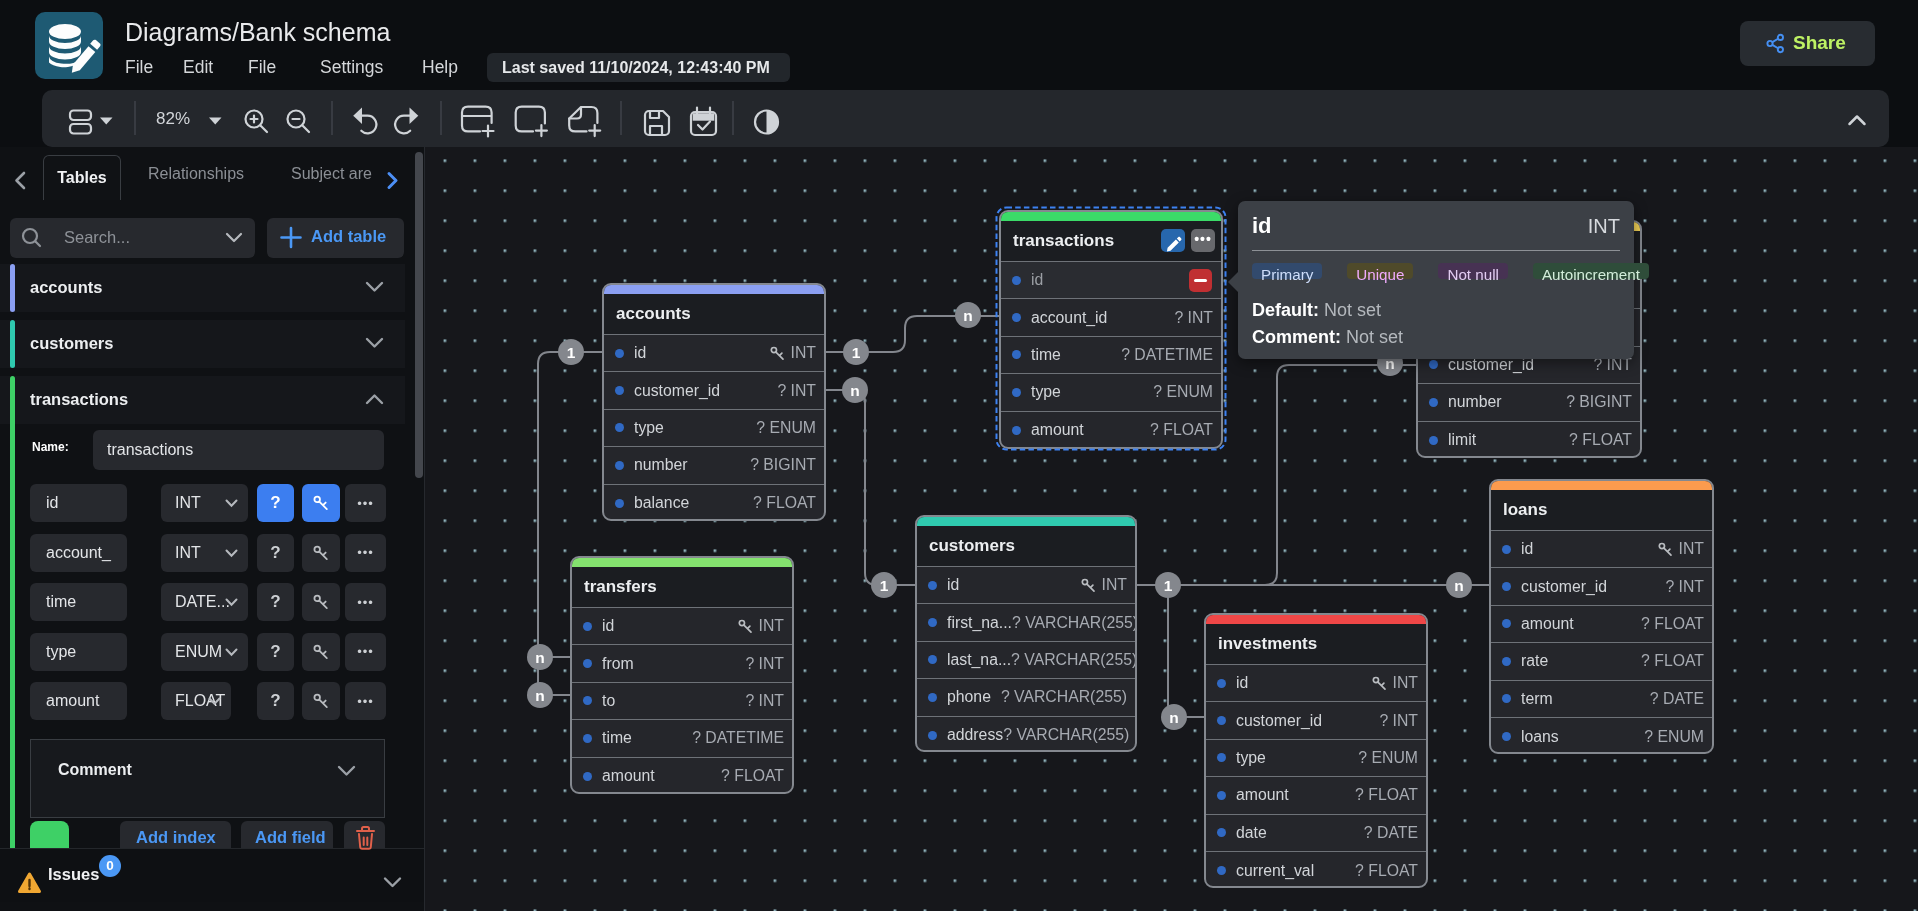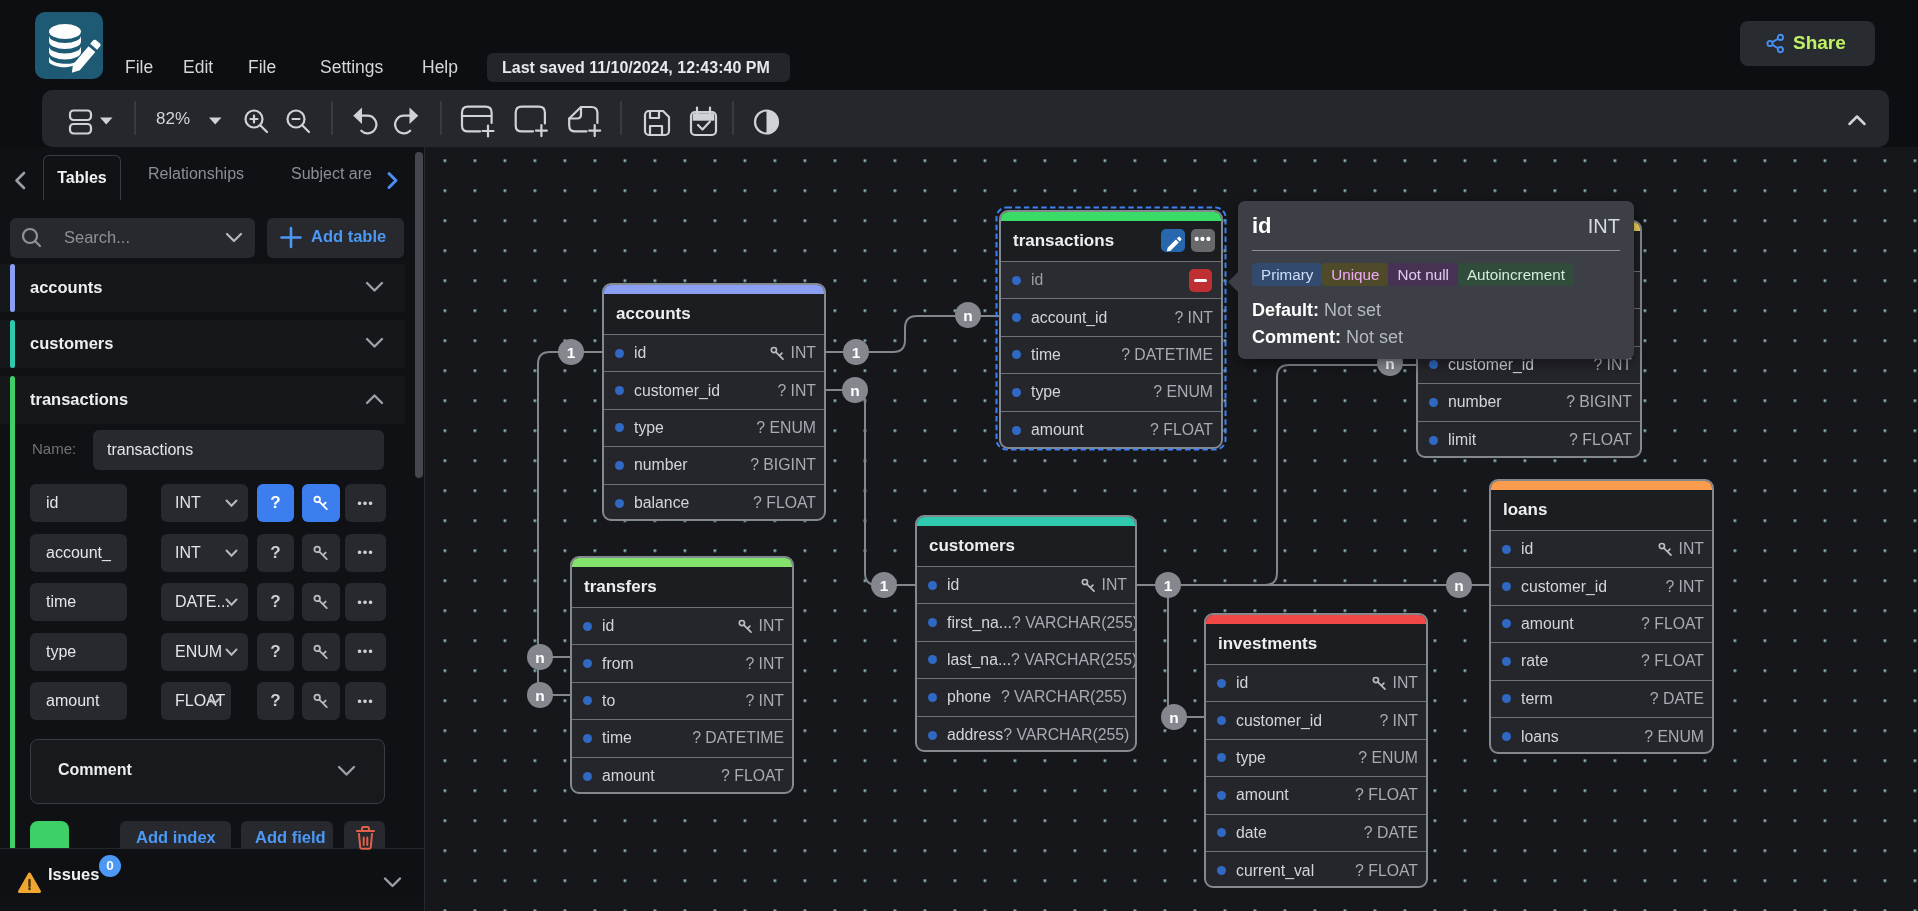--- a/index.html
+++ b/index.html
@@ -31,21 +31,21 @@
 #srch{position:absolute;left:10px;top:71px;width:245px;height:40px;background:#27292e;border-radius:6px;}
 #srch .ph{position:absolute;left:54px;top:10px;font-size:16.5px;color:#8e9298;}
 #addtbl{position:absolute;left:267px;top:71px;width:137px;height:40px;background:#27292e;border-radius:6px;}
 #addtbl span{position:absolute;left:44px;top:9px;color:#4b98f5;font-weight:700;font-size:16.5px;}
 .acc{position:absolute;left:0px;width:405px;height:48px;background:#15171b;}
 .acc .stripe{position:absolute;left:10px;top:0px;width:5px;height:48px;border-radius:3px;}
 .acc .lbl{position:absolute;left:30px;top:14px;font-weight:700;font-size:16.5px;color:#eceef0;}
 .inp{background:#27292e;border-radius:6px;position:absolute;color:#e3e5e8;font-size:16px;}
 .fbtn{position:absolute;background:#27292e;border-radius:6px;width:38px;height:38px;display:flex;align-items:center;justify-content:center;}
 .fbtn.blue{background:#3c7ef0;}
-#comment{position:absolute;left:30px;top:592px;width:355px;height:65px;border:1px solid #393d42;border-radius:8px;background:#17191d;text-align:center;}
+#comment{position:absolute;left:30px;top:592px;width:355px;height:79px;border:1px solid #393d42;border-radius:0;background:#17191d;text-align:center;}
 #comment .lbl{position:absolute;left:27px;top:21px;font-weight:700;font-size:16px;color:#eceef0;}
 #issues{position:absolute;left:0;top:701px;width:425px;height:54px;background:#0e1013;border-top:1px solid #24272b;}
 #issues .lbl{position:absolute;left:48px;top:16px;font-weight:700;font-size:16.5px;color:#f0f1f3;}
 #issues .badge{position:absolute;left:99px;top:6px;width:22px;height:22px;border-radius:50%;background:#4b98f5;
   color:#fff;font-size:13.5px;font-weight:700;text-align:center;line-height:22px;}
 #sscroll{position:absolute;left:415px;top:5px;width:8px;height:326px;background:#44474d;border-radius:4px;}
 
 
 #canvas{position:absolute;left:425px;top:147px;width:1493px;height:764px;background:#16171b;overflow:hidden;}
 #gridsvg{position:absolute;left:0;top:0;}
@@ -53,21 +53,21 @@
 .tbl .strip{height:9px;}
 .tbl .ttl{height:41px;background:#1b1d21;border-bottom:1px solid #6e7278;color:#eceef0;font-weight:700;
   font-size:17px;line-height:40px;padding-left:12px;position:relative;}
 .trow{height:37.4px;border-bottom:1px solid #6e7278;display:flex;align-items:center;padding:0 8px 0 11px;position:relative;font-size:15.8px;white-space:nowrap;}
 .trow:last-child{border-bottom:none;}
 .trow .dot{width:9px;height:9px;border-radius:50%;background:#3069c4;margin-right:10px;flex:none;}
 .trow .fn{color:#d2d5d9;}
 .trow .ft{margin-left:auto;color:#a7abb2;display:flex;align-items:center;}
 #tooltip{position:absolute;left:813px;top:54px;width:396px;height:158px;background:#3c4046;border-radius:7px;
   box-shadow:0 4px 14px rgba(0,0,0,.45);}
-.tag{display:inline-block;height:23px;border-radius:4px;font-size:15.2px;line-height:23px;padding:0 9px;margin-right:0;}
+.tag{display:inline-block;height:16px;border-radius:4px;font-size:15.2px;line-height:23px;padding:0 9px;margin-right:25px;}
 </style>
 </head>
 <body>
 <div id="app">
 
 <svg width="0" height="0" style="position:absolute;">
   <defs>
     <g id="keyic" fill="none" stroke="#b9bcc0" stroke-width="1.7" stroke-linecap="round">
       <circle cx="4.9" cy="5.1" r="2.6"></circle>
       <path d="M6.9,7.1 L14,14.2 M10.4,10.6 l2.5,-2.5"></path>
@@ -82,20 +82,21 @@
   <div id="logo"><svg width="68" height="67" viewBox="0 0 68 67">
     <g fill="#fdfdfd">
       <ellipse cx="30" cy="19.5" rx="16" ry="7.5"></ellipse>
       <path d="M14,23.5 a16,7.5 0 0 0 32,0 l0,6 a16,7.5 0 0 1 -32,0 z"></path>
       <path d="M14,34 a16,7.5 0 0 0 32,0 l0,6 a16,7.5 0 0 1 -32,0 z"></path>
       <path d="M14,44.5 a16,7.5 0 0 0 30,3.4 l-4.5,5.3 a16,7.5 0 0 1 -25.5,-2.7 z"></path>
       <path d="M38,52.5 l15.5,-18.3 6.8,5.7 -15.5,18.3 -8,2.6 z"></path>
       <path d="M55.2,31.8 l3,-3.5 c0.7,-0.8 1.9,-0.9 2.7,-0.2 l4,3.4 c0.8,0.7 0.9,1.9 0.2,2.7 l-3,3.5 z"></path>
     </g>
   </svg></div>
+  <div id="title">Diagrams/Bank schema</div>
   <div class="menu" style="left:125px;">File</div>
   <div class="menu" style="left:183px;">Edit</div>
   <div class="menu" style="left:248px;">File</div>
   <div class="menu" style="left:320px;">Settings</div>
   <div class="menu" style="left:422px;">Help</div>
   <div id="saved">Last saved 11/10/2024, 12:43:40 PM</div>
   <div id="share">
     <svg style="position:absolute;left:25px;top:12px;" width="21" height="21" viewBox="0 0 21 21">
       <g stroke="#458ff2" stroke-width="1.9" fill="none">
         <circle cx="15.4" cy="4.4" r="2.6"></circle>
@@ -188,21 +189,21 @@
   <div class="acc" style="top:173px;">
         <div class="stripe" style="background:#2fc9af;"></div>
         <div class="lbl">customers</div>
       </div>
   <div class="acc" style="top:229px;">
         <div class="stripe" style="background:#3ed066;"></div>
         <div class="lbl">transactions</div>
       </div>
   <div style="position:absolute;left:10px;top:275px;width:5px;height:435px;background:#3ed066;border-radius:0 0 3px 3px;"></div>
 
-  <div style="position:absolute;left:32px;top:293px;font-weight:400;font-size:15px;color:#737373;">Name:</div>
+  <div style="position:absolute;left:32px;top:293px;font-weight:700;font-size:12px;color:#ffffff;">Name:</div>
   <div class="inp" style="left:93px;top:283px;width:291px;height:40px;line-height:40px;padding-left:14px;">transactions</div>
 
   <div id="frows">
     <div class="inp" style="left:30px;top:337px;width:97px;height:38px;line-height:38px;padding-left:16px;">id</div>
     <div class="inp" style="left:161px;top:337px;width:87px;height:38px;line-height:38px;padding-left:14px;">INT<svg style="position:absolute;right:10px;top:15px;" width="13" height="9" viewBox="0 0 13 9">
             <path d="M1.5,1.5 L6.5,6.8 L11.5,1.5" stroke="#b6b9be" stroke-width="2" fill="none" stroke-linecap="round"></path>
           </svg></div>
     <div class="fbtn blue" style="left:257px;top:337px;width:37px;">
           <span style="color:#fff;font-weight:700;font-size:17px;">?</span>
         </div>

